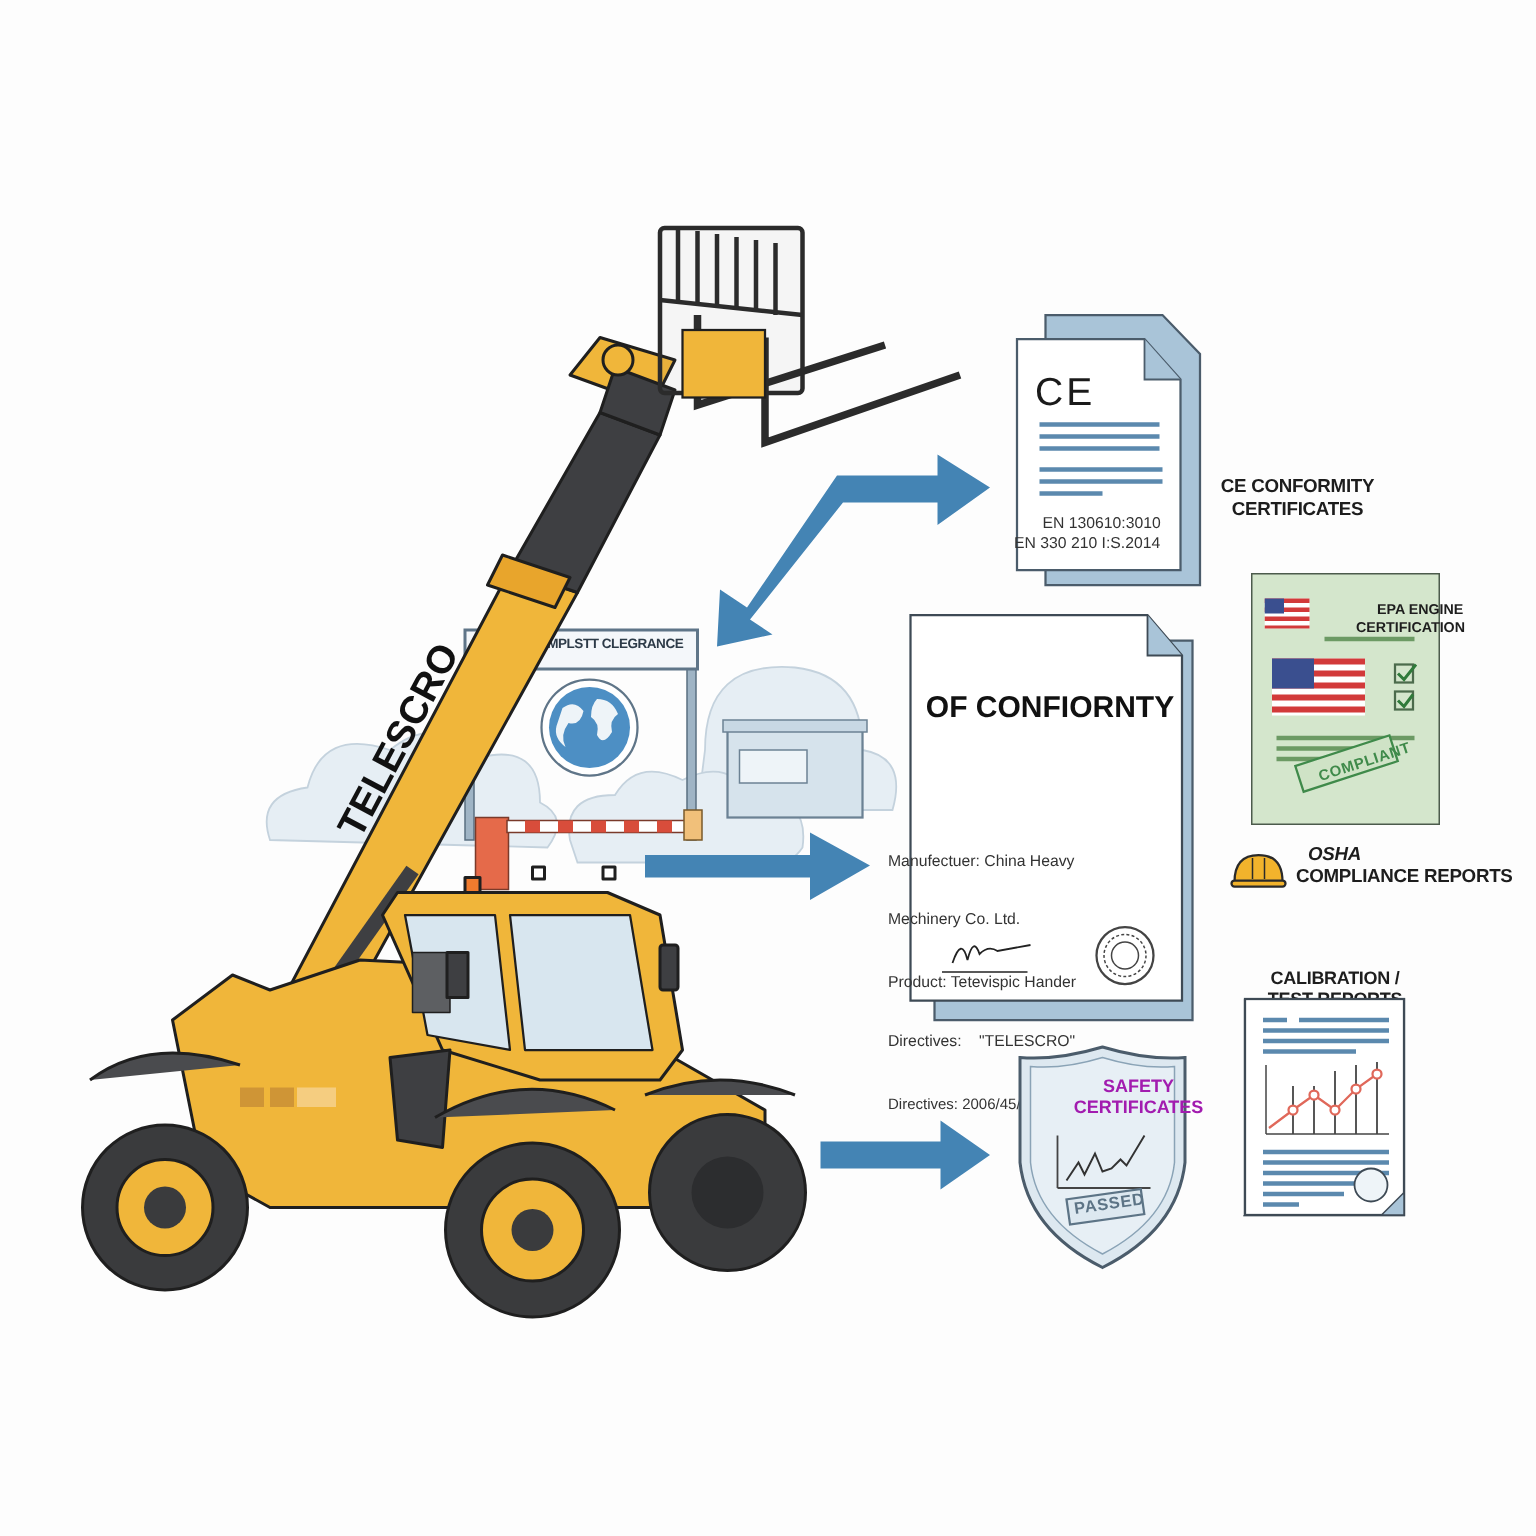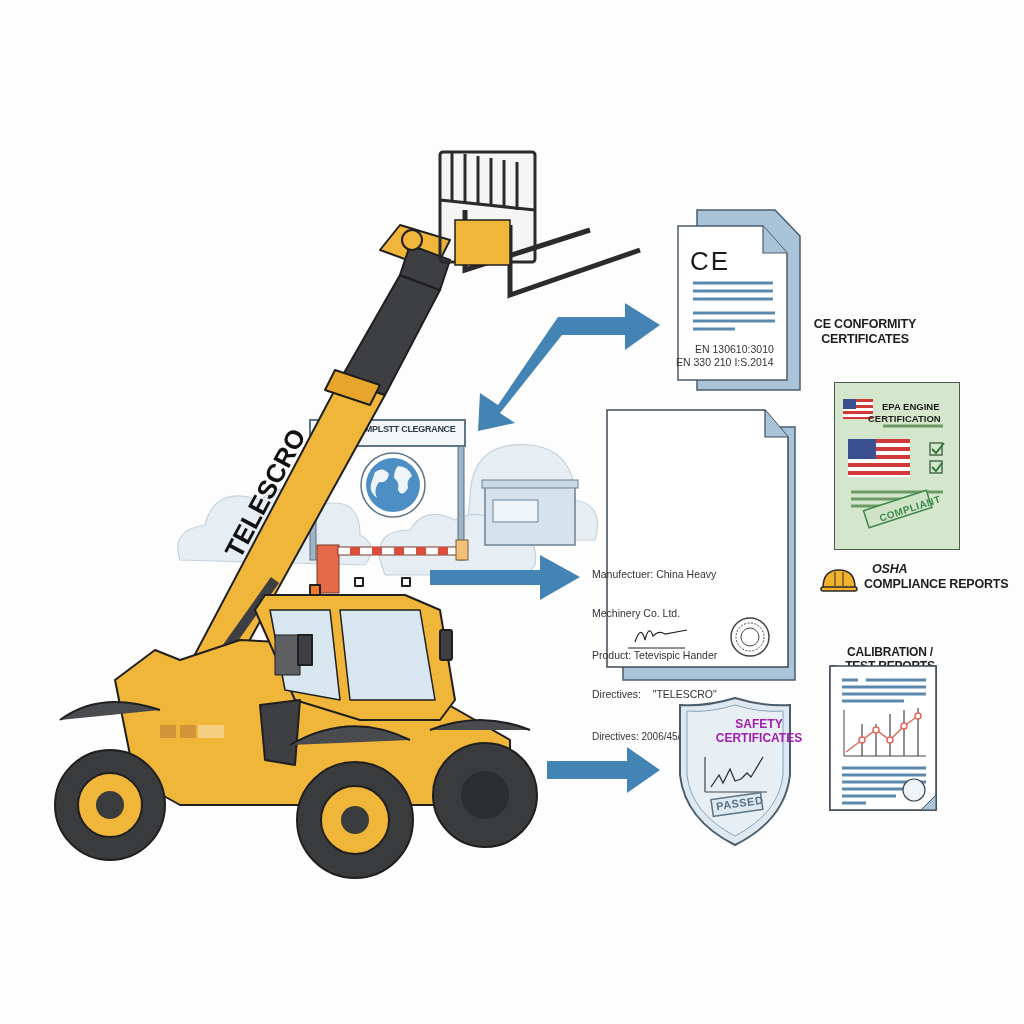--- a/index.html
+++ b/index.html
@@ -179,21 +179,21 @@
   </g>
   <g stroke="#6c9a64" stroke-width="3">
     <line x1="8" y1="97" x2="100" y2="97"></line>
       <line x1="8" y1="104" x2="80" y2="104"></line>
       <line x1="8" y1="111" x2="70" y2="111"></line>
   </g>
   <g transform="translate(55,115) rotate(-18)">
     <rect x="-33" y="-10" width="66" height="18" fill="#cfe3c6" stroke="#3f8a4a" stroke-width="1.5"></rect>
   </g>
 </svg>
-<div class="abs" style="left:868px;top:401px;font-weight:700;font-size:9.5px;line-height:12px;color:#1d1d1d;text-align:left;">
+<div class="abs" style="left:904px;top:401px;font-weight:700;font-size:9.5px;line-height:12px;color:#1d1d1d;text-align:left;">
   <div style="padding-left:14px;">EPA ENGINE</div>
   <div>CERTIFICATION</div>
 </div>
 <div class="abs" style="left:878px;top:503px;font-weight:700;font-size:10px;color:#3f8a4a;transform:rotate(-18deg);letter-spacing:0.5px;">COMPLIANT</div>
 
 <svg class="abs" style="left:819px;top:566px" width="40" height="28">
   <path d="M4,22 q0,-18 16,-18 q16,0 16,18 z" fill="#f2b32c" stroke="#2a2a2a" stroke-width="1.5"></path>
   <rect x="2" y="21" width="36" height="4" rx="2" fill="#f2b32c" stroke="#2a2a2a" stroke-width="1.5"></rect>
   <line x1="16" y1="6" x2="16" y2="20" stroke="#2a2a2a"></line>
     <line x1="24" y1="6" x2="24" y2="20" stroke="#2a2a2a"></line>
@@ -211,20 +211,21 @@
   <path d="M40,237 q6,-18 10,-2 q4,-16 8,-4 q6,-6 12,-2 l22,-4" fill="none" stroke="#222" stroke-width="1.2"></path>
   <line x1="33" y1="243" x2="90" y2="243" stroke="#222" stroke-width="1"></line>
 
   <g>
     <circle cx="155" cy="232" r="19" fill="#fff" stroke="#444" stroke-width="1.5"></circle>
     <circle cx="155" cy="232" r="14" fill="none" stroke="#444" stroke-width="1" stroke-dasharray="2 1.5"></circle>
     <circle cx="155" cy="232" r="9" fill="none" stroke="#444" stroke-width="1"></circle>
   </g>
 </svg>
 <div class="abs decl-title" style="left:610px;top:460px;width:180px;">
+  <div>OF CONFIORNTY</div>
 </div>
 <div class="abs decl-body" style="left:592px;top:542px;width:170px;white-space:pre;">
   <div>Manufectuer: China Heavy</div>
   <div style="margin-bottom:3px;">Mechinery Co. Ltd.</div>
   <div>Product: Tetevispic Hander</div>
   <div style="margin-bottom:3px;">Directives:    "TELESCRO"</div>
   <div style="font-size:10px;">Directives: 2006/45/EU 20M/25EU</div>
 </div>
 
 <div class="abs label" style="left:835px;top:645px;width:110px;font-size:12px;line-height:14px;">

